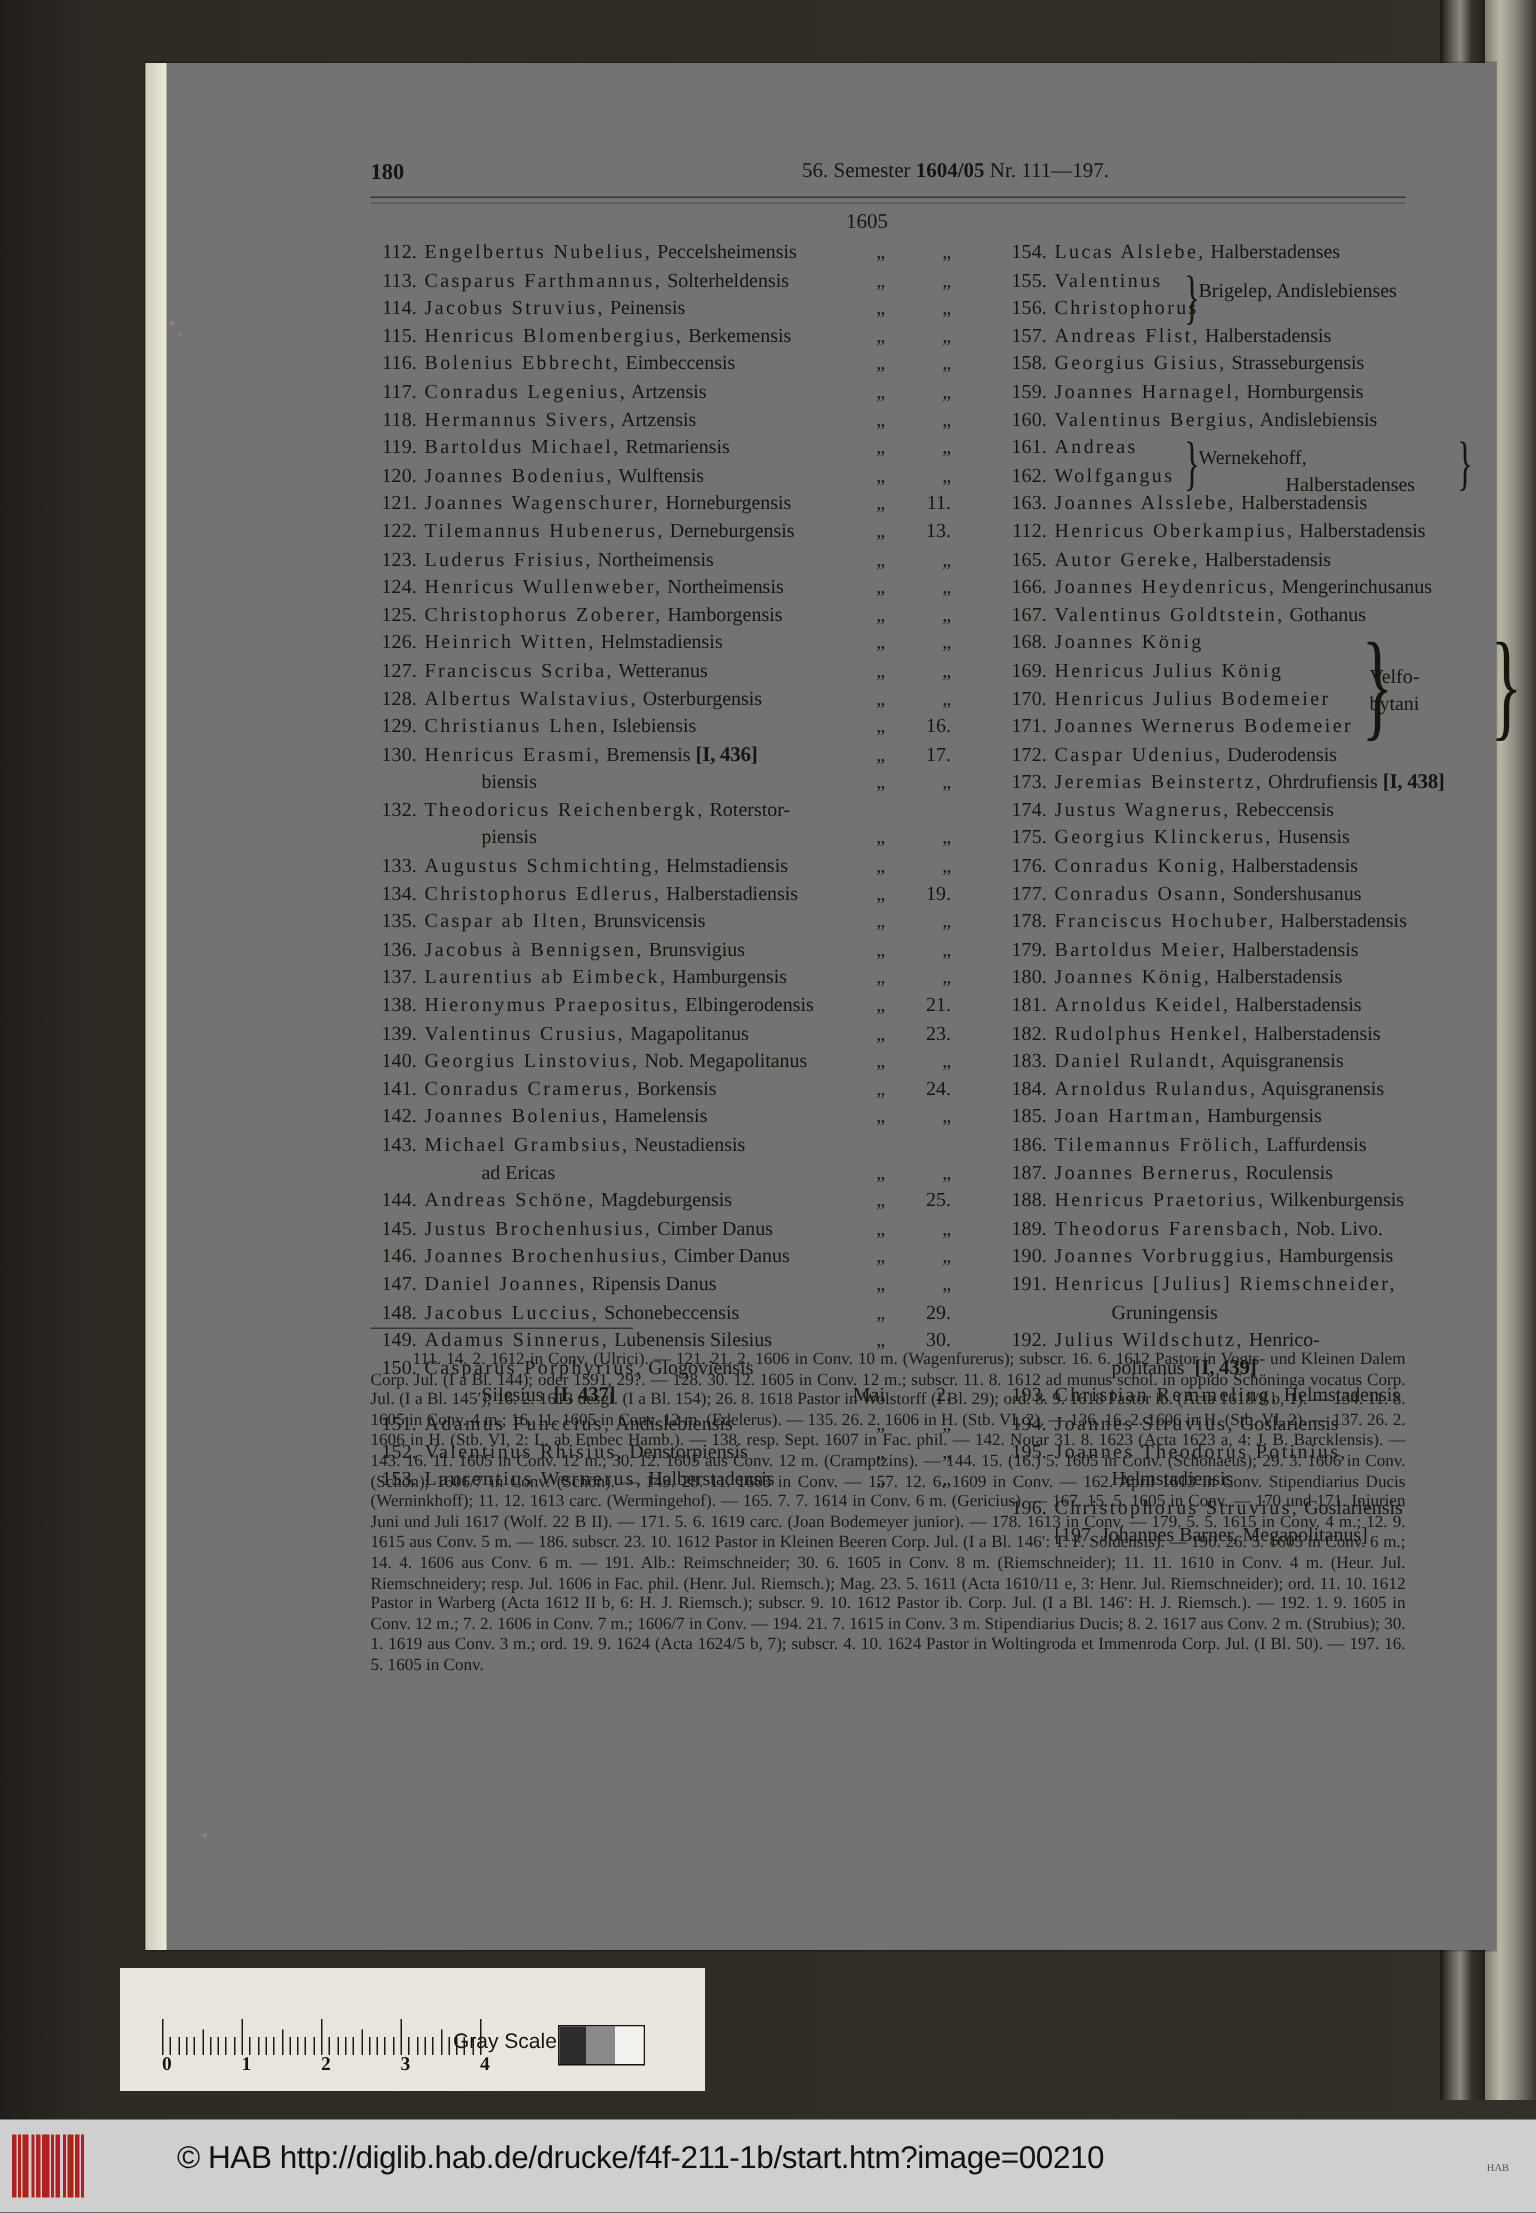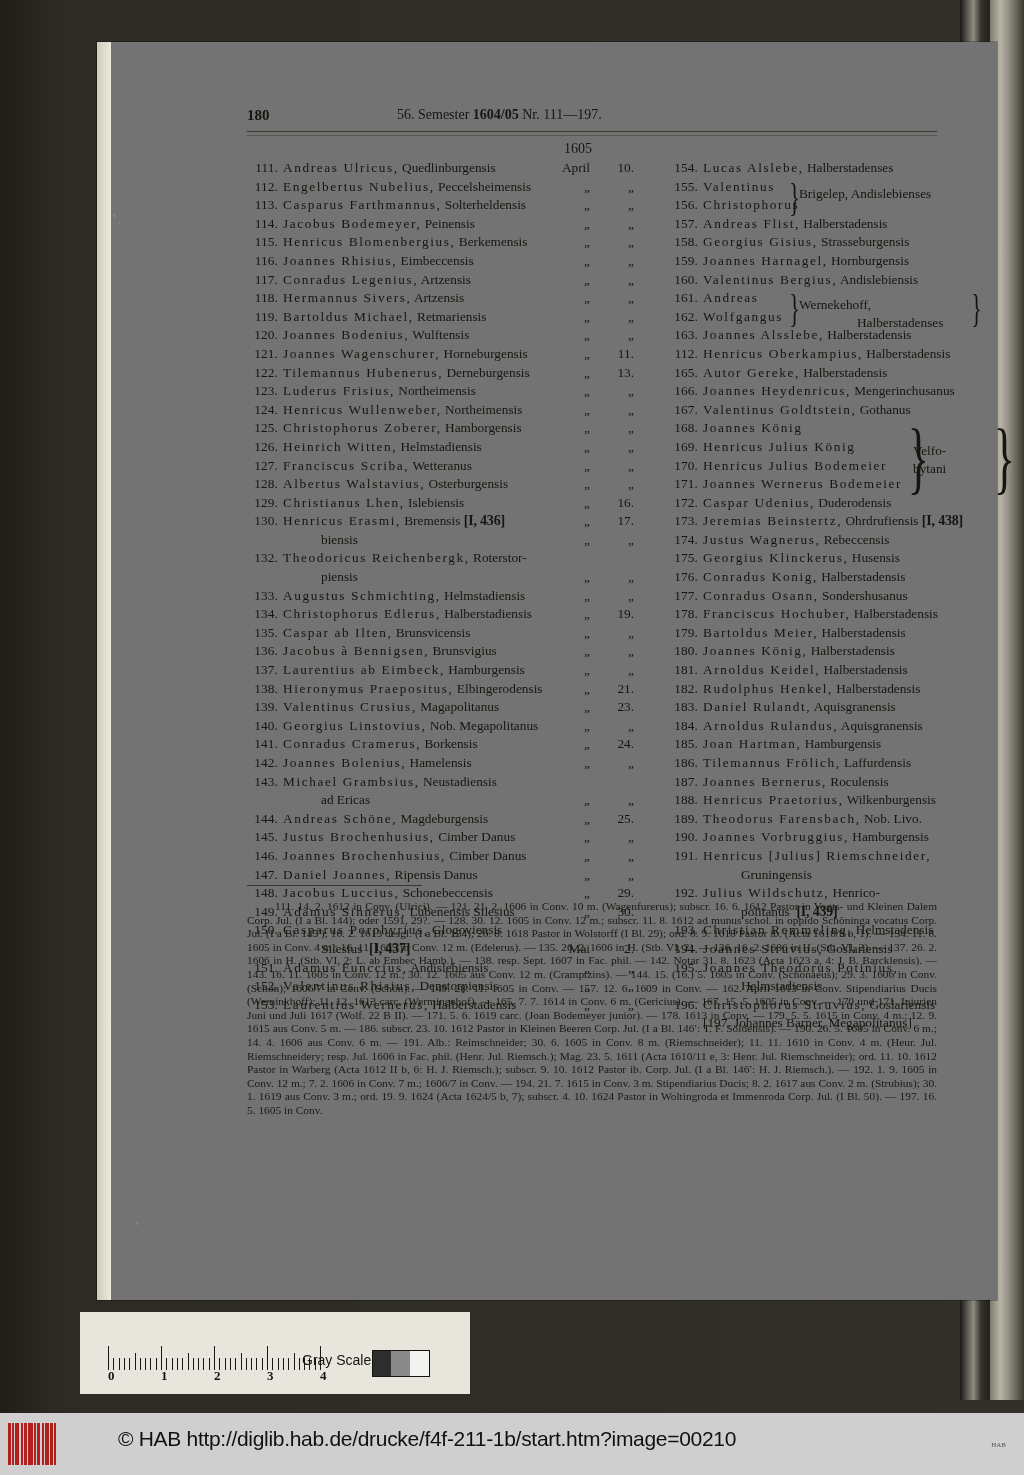--- a/index.html
+++ b/index.html
@@ -24,21 +24,21 @@
     margin-left:29px;
   }
   #paper:before{content:"";position:absolute;left:0;top:0;width:14px;height:100%;
     background:linear-gradient(90deg,#cfcbbb,#eceadc);}
   .speck{position:absolute;background:#9a9485;border-radius:50%;opacity:.55;}
 
   
   .runhead{position:absolute;left:150px;top:65px;width:640px;
     font-size:14.5px;color:#171512;}
   .runhead .folio{position:absolute;left:0;top:0;font-weight:bold;font-size:15px;}
-  .runhead .title{position:absolute;left:150px;top:0;width:500px;text-align:left;font-size:14px;}
+  .runhead .title{position:absolute;left:140px;top:0;width:500px;text-align:center;font-size:14px;}
   .runhead .title b{font-weight:bold;}
   .rule-head{position:absolute;left:150px;top:89px;width:690px;height:0;
      border-top:1.6px solid #3a372f;}
   .rule-head2{position:absolute;left:150px;top:93px;width:690px;height:0;
      border-top:.8px solid #5d584d;}
 
   
   .col{position:absolute;top:100px;font-size:13.3px;color:#17150f;line-height:1.0;}
   #col-left{left:150px;width:395px;}
   #col-right{left:570px;width:420px;}
@@ -107,53 +107,47 @@
     <span class="folio">180</span>
     <span class="title"><span>56. Semester </span><b>1604/05</b><span> Nr. 111—197.</span></span>
   </div>
   <div class="rule-head"></div>
   <div class="rule-head2"></div>
 
   <div class="col" id="col-left">
     <div class="yearhead">
         <span>1605</span>
       </div>
-  <div class="entry">
-        <span class="num">111.</span>
-        <span class="txt"><span class="sp">Andreas Ulricus,</span> Quedlinburgensis</span>
-        <span class="dt1">April</span>
-        <span class="dt2">10.</span>
-      </div>
       <div class="entry">
         <span class="num">112.</span>
         <span class="txt"><span class="sp">Engelbertus Nubelius,</span> Peccelsheimensis</span>
         <span class="dt1">„</span>
         <span class="dt2">„</span>
       </div>
       <div class="entry">
         <span class="num">113.</span>
         <span class="txt"><span class="sp">Casparus Farthmannus,</span> Solterheldensis</span>
         <span class="dt1">„</span>
         <span class="dt2">„</span>
       </div>
       <div class="entry">
         <span class="num">114.</span>
-        <span class="txt"><span class="sp">Jacobus Bodemeyer,</span> Peinensis</span>
+        <span class="txt"><span class="sp">Jacobus Struvius,</span> Peinensis</span>
         <span class="dt1">„</span>
         <span class="dt2">„</span>
       </div>
       <div class="entry">
         <span class="num">115.</span>
         <span class="txt"><span class="sp">Henricus Blomenbergius,</span> Berkemensis</span>
         <span class="dt1">„</span>
         <span class="dt2">„</span>
       </div>
       <div class="entry">
         <span class="num">116.</span>
-        <span class="txt"><span class="sp">Joannes Rhisius,</span> Eimbeccensis</span>
+        <span class="txt"><span class="sp">Bolenius Ebbrecht,</span> Eimbeccensis</span>
         <span class="dt1">„</span>
         <span class="dt2">„</span>
       </div>
       <div class="entry">
         <span class="num">117.</span>
         <span class="txt"><span class="sp">Conradus Legenius,</span> Artzensis</span>
         <span class="dt1">„</span>
         <span class="dt2">„</span>
       </div>
       <div class="entry">

